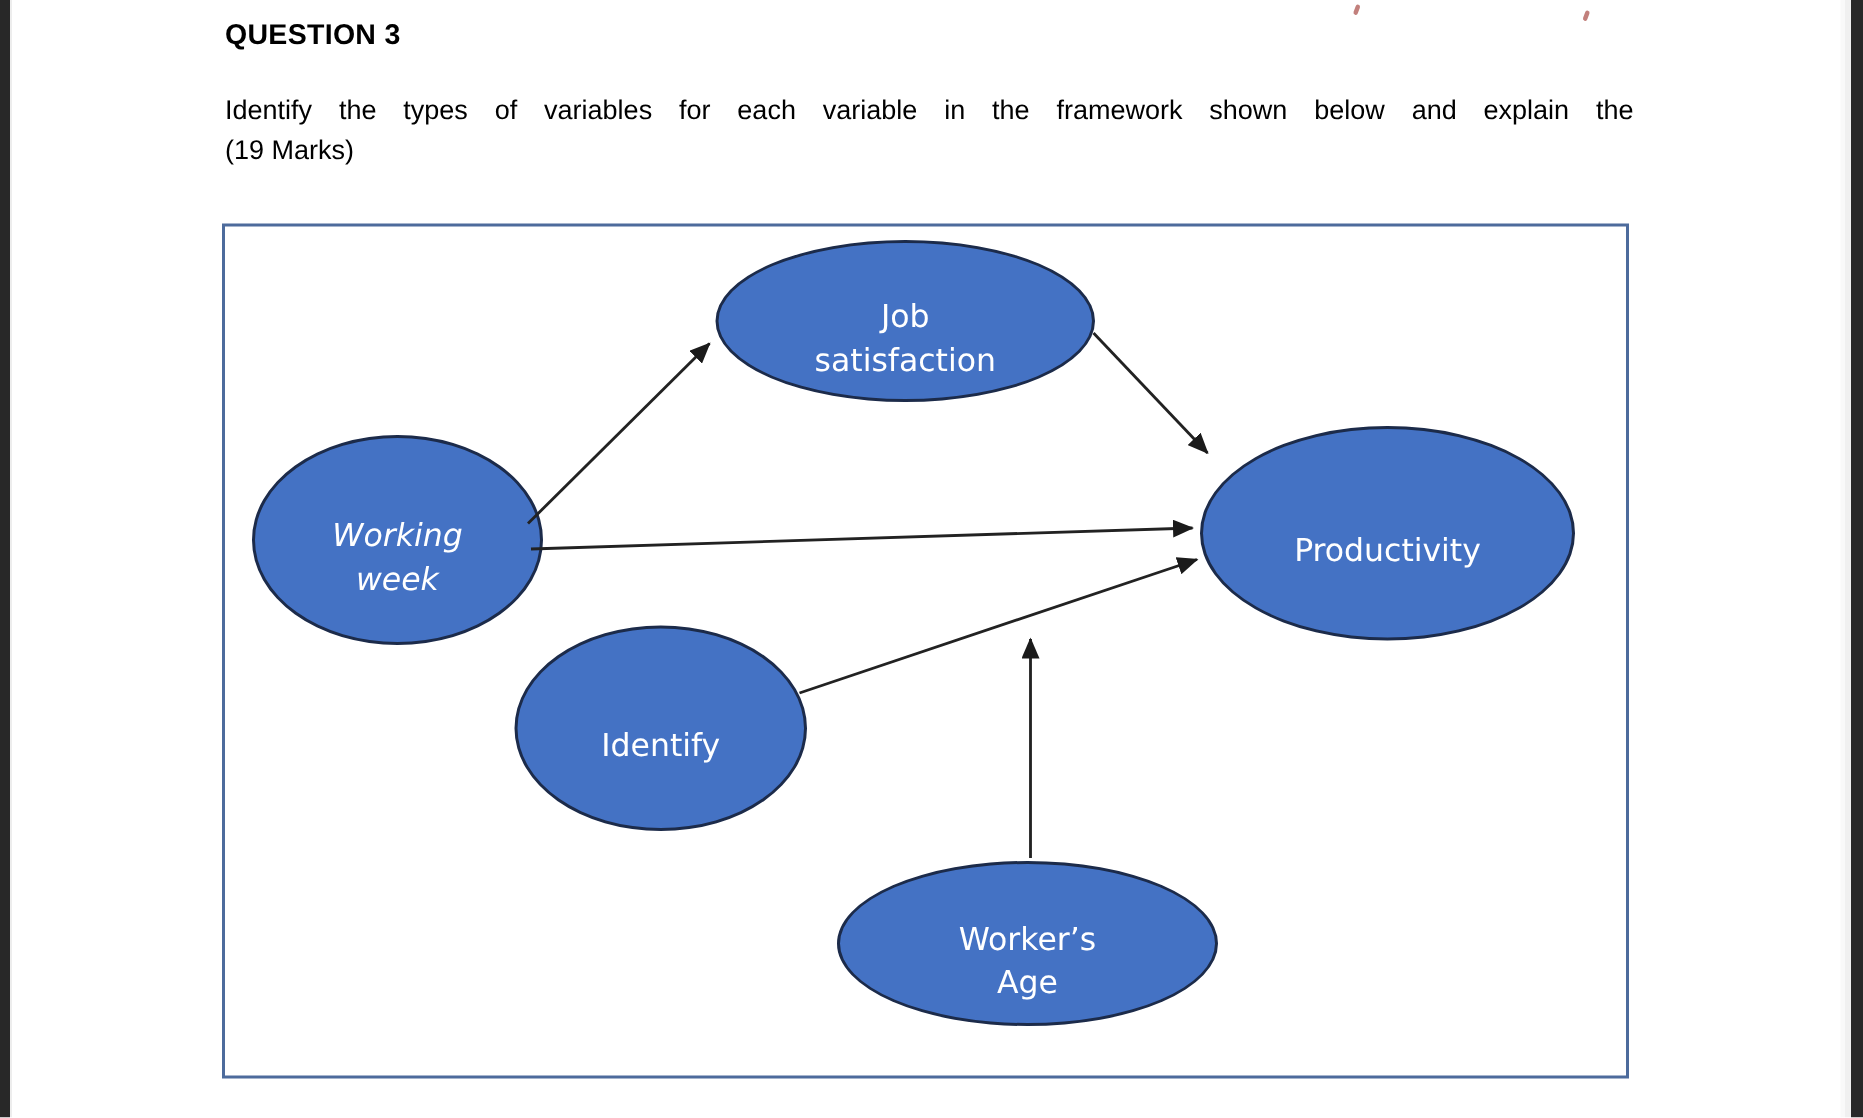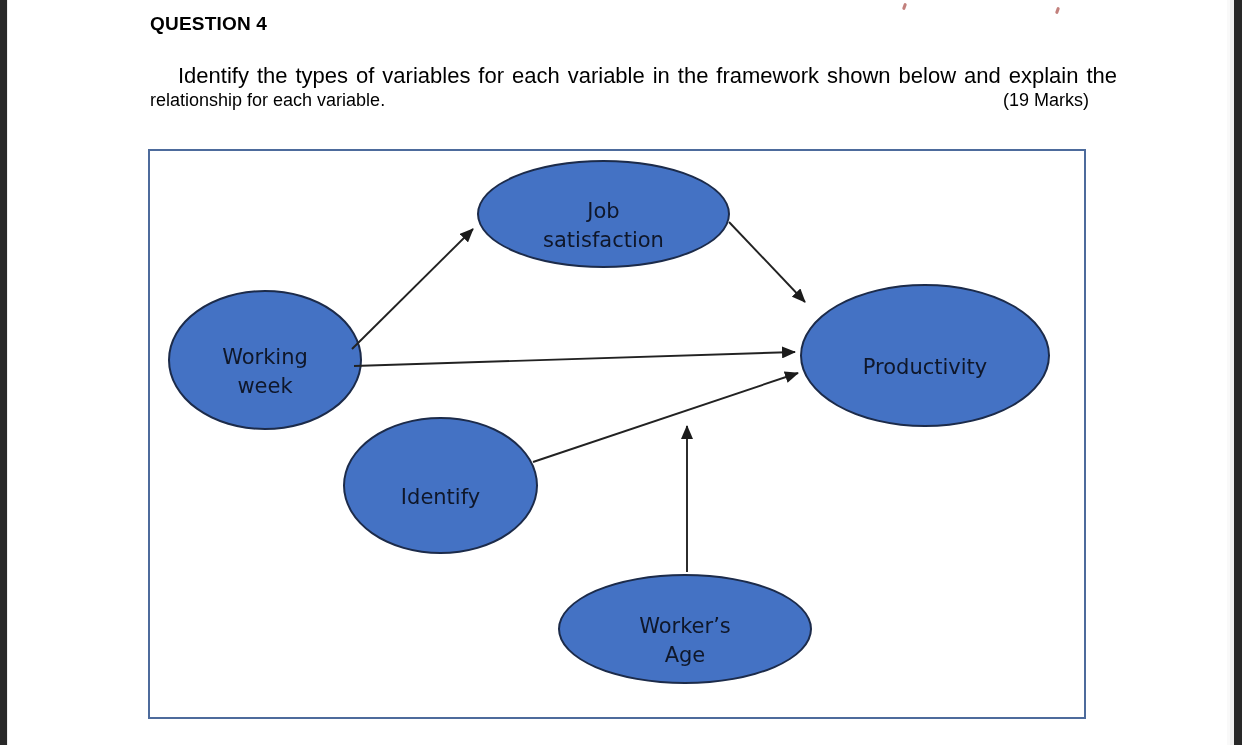--- a/index.html
+++ b/index.html
@@ -26,24 +26,23 @@
   .stray-1 { left: 903px; top: 3px; }
   .stray-2 { left: 1056px; top: 7px; }
 
   .q-heading {
     position: absolute; left: 150px; top: 13px; margin: 0;
     font-size: 19px; font-weight: bold; color: #000000;
     letter-spacing: 0.2px;
   }
   .q-line1 {
     position: absolute; left: 150px; top: 63px; width: 939px;
-    font-size: 22px; color: #000000;
+    font-size: 18px; color: #000000;
     text-align: justify; text-align-last: justify;
     white-space: normal;
-    margin-left: 28px;
   }
   .q-line2-row {
     position: absolute; left: 150px; top: 90px; width: 939px;
     display: flex; justify-content: space-between;
     font-size: 18px; color: #000000;
   }
 
   .frame {
     position: absolute; left: 148px; top: 149px;
     width: 934px; height: 566px;
@@ -55,52 +54,51 @@
     position: absolute;
     border-radius: 50%;
     background: #4472c4;
     border: 2px solid #1c2b4a;
     display: flex; align-items: center; justify-content: center;
     box-sizing: border-box;
   }
   .node span {
     font-family: "DejaVu Sans", sans-serif;
     font-size: 21px; line-height: 29px;
-    color: #0f172a;
+    color: #ffffff;
     text-align: center;
     white-space: pre-line;
     margin-top: 24px;
   }
   .node-job          { left: 477px; top: 160px; width: 253px; height: 108px; }
-  .node-working-week { left: 168px; top: 290px; width: 194px; height: 140px; }
+  .node-working-week { left: 168px; top: 290px; width: 194px; height: 140px; font-style: italic; }
   .node-productivity { left: 800px; top: 284px; width: 250px; height: 143px; }
   .node-weather      { left: 343px; top: 417px; width: 195px; height: 137px; }
   .node-workers-age  { left: 558px; top: 574px; width: 254px; height: 110px; justify-content: center; }
 
   svg.arrows {
     position: absolute; left: 0; top: 0; width: 1242px; height: 745px;
     pointer-events: none;
   }
   svg.arrows line { stroke: #222222; stroke-width: 1.9; }
 </style>
 </head>
 <body>
 
 <div class="gutter-left"></div>
 <div class="gutter-right"></div>
 
 <div class="stray stray-1"></div>
 <div class="stray stray-2"></div>
 
-<h1 class="q-heading">QUESTION 4</h1>
+<h1 class="q-heading">QUESTION 3</h1>
 
 <div class="q-line1">Identify the types of variables for each variable in the framework shown below and explain the</div>
 
 <div class="q-line2-row">
-  <span>relationship for each variable.</span>
   <span>(19 Marks)</span>
 </div>
 
 <div class="frame"></div>
 
 <div class="node node-job">
   <span>Job
 satisfaction</span>
 </div>
 <div class="node node-working-week">

